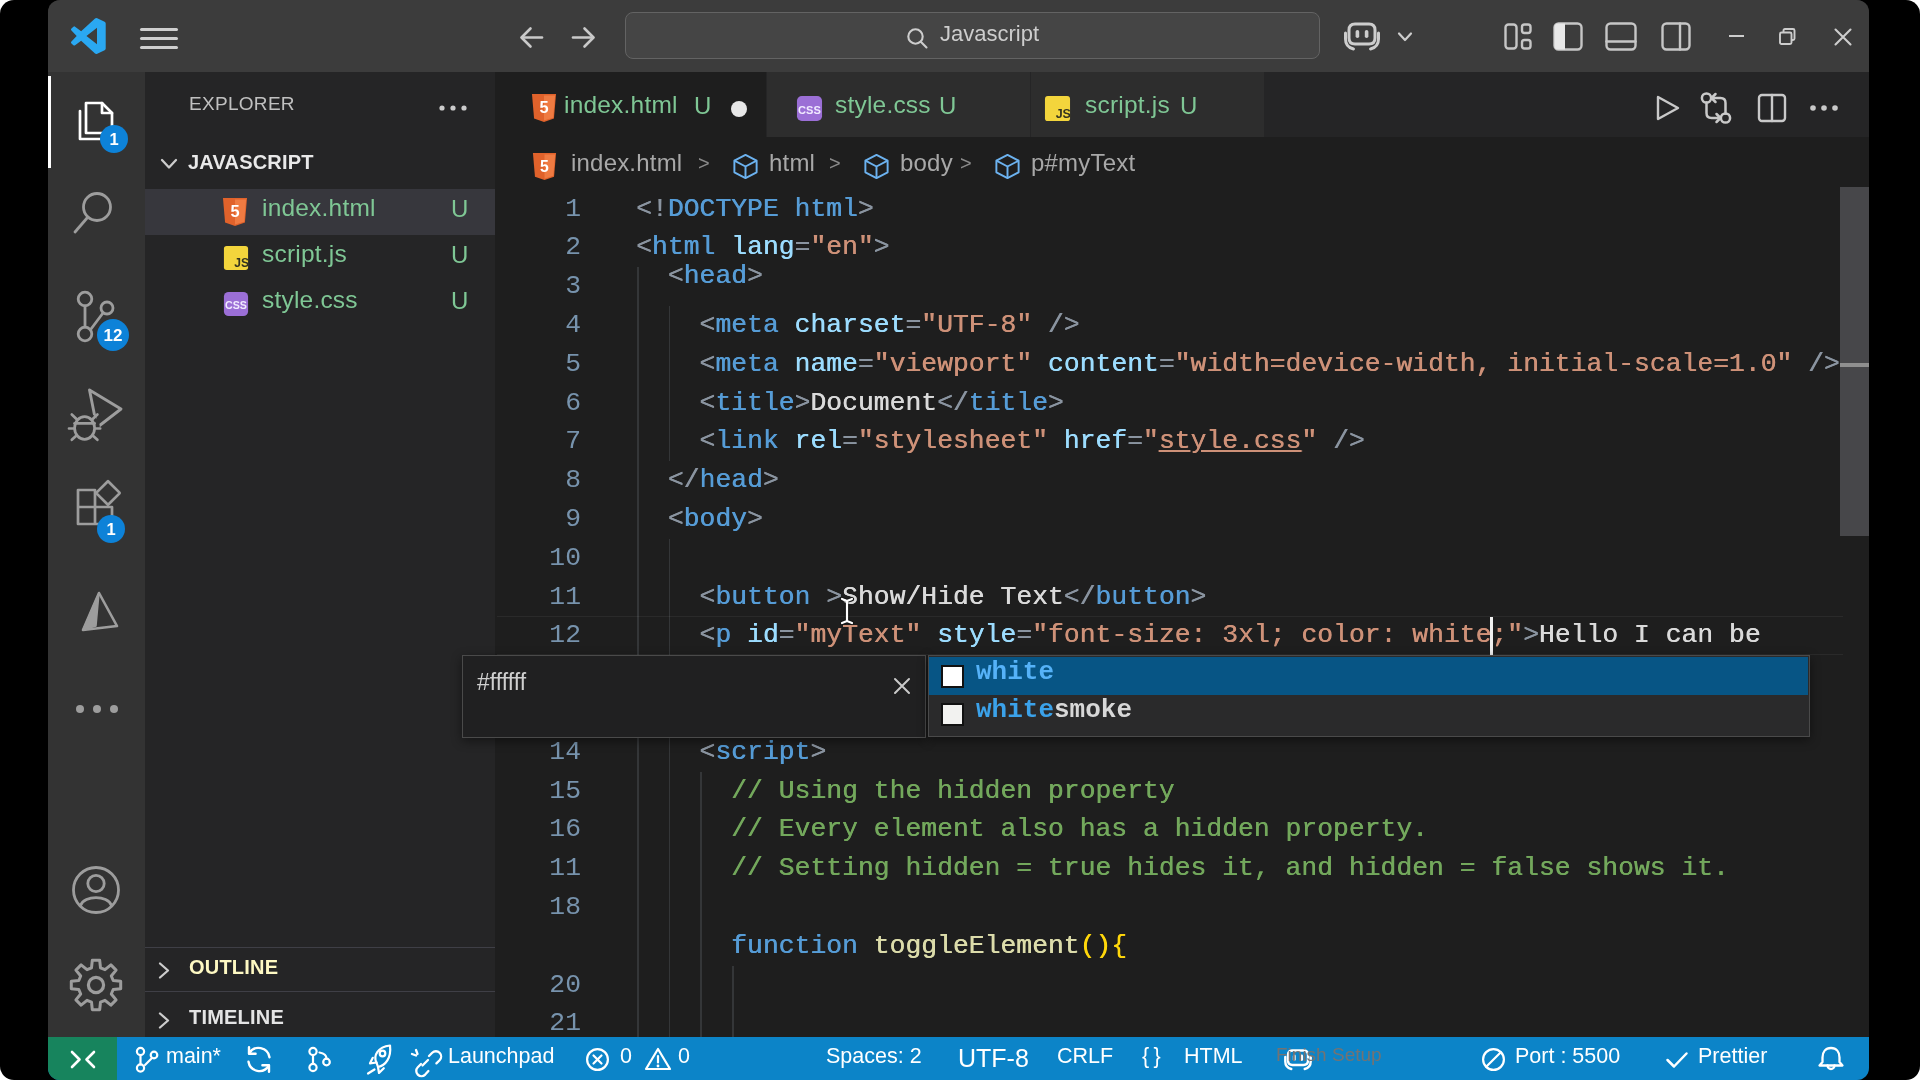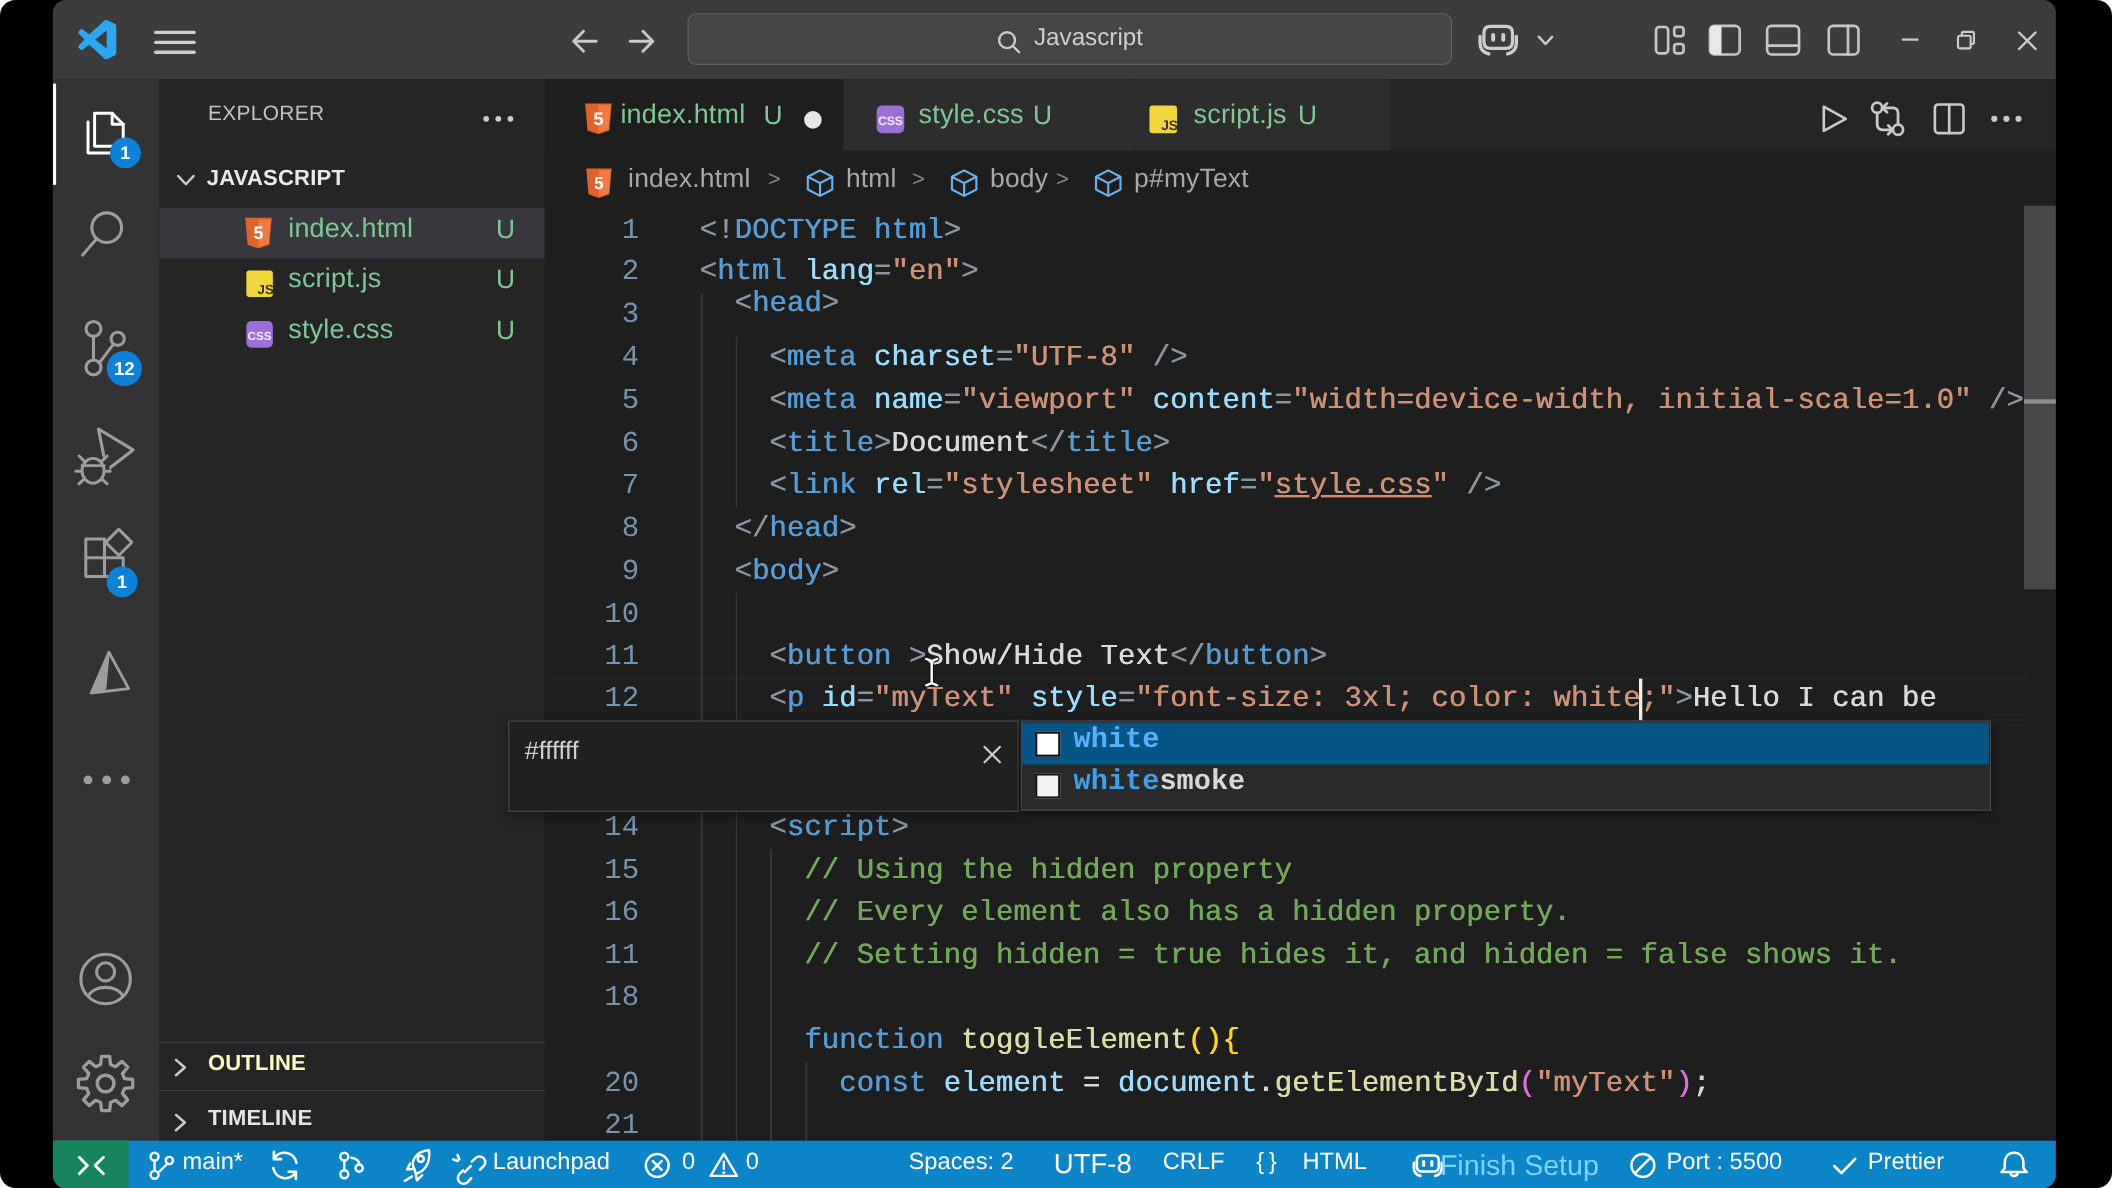--- a/index.html
+++ b/index.html
@@ -326,21 +326,20 @@
     <div class="code-row" style="top:732.8px;">    <span class="cp">&lt;</span><span class="ct">script</span><span class="cp">&gt;</span></div>
     <div class="lnum" style="left:0;top:771.6px;">15</div>
     <div class="code-row" style="top:771.6px;">      <span class="cc">// Using the hidden property</span></div>
     <div class="lnum" style="left:0;top:810.4px;">16</div>
     <div class="code-row" style="top:810.4px;">      <span class="cc">// Every element also has a hidden property.</span></div>
     <div class="lnum" style="left:0;top:849.2px;">11</div>
     <div class="code-row" style="top:849.2px;">      <span class="cc">// Setting hidden = true hides it, and hidden = false shows it.</span></div>
     <div class="lnum" style="left:0;top:888.0px;padding-left:17px;">18</div>
     <div class="code-row" style="top:926.8px;">      <span class="ct">function</span> <span class="cf">toggleElement</span><span class="cg">(){</span></div>
     <div class="lnum" style="left:0;top:965.6px;">20</div>
-    <div class="code-row" style="top:965.6px;">        <span class="ct">const</span> <span class="ca">element</span><span class="cw"> = </span><span class="ca">document</span><span class="cw">.</span><span class="cf">getElementById</span><span class="co">(</span><span class="cs">"myText"</span><span class="co">)</span><span class="cw">;</span></div>
     <div class="lnum" style="left:0;top:1004.4px;">21</div>
     <div class="code-row" style="top:1039px;">        <span class="ca">element</span><span class="cw">.</span><span class="ca">hidden</span><span class="cw"> = !</span><span class="ca">element</span><span class="cw">.</span><span class="ca">hidden</span><span class="cw">;</span></div>
     <div class="abs" style="left:449px;top:616.4px;width:1346px;height:38.8px;border-top:1.5px solid rgba(255,255,255,0.055);border-bottom:1.5px solid rgba(255,255,255,0.055);"></div>
     <div class="abs" style="left:1442px;top:617px;width:3px;height:38px;background:#f0f0f0;"></div>
     <svg style="left:790px;top:596px;" width="18" height="30" viewBox="0 0 18 30">
       <g stroke="#000" stroke-width="4.5" fill="none" stroke-linecap="round" stroke-linejoin="round" opacity="0.35">
         <path d="M4 3 q5 2 5 2 q0 0 5-2 M4 27 q5-2 5-2 q0 0 5 2 M9 5 V25"></path>
       </g>
       <g stroke="#fff" stroke-width="2.2" fill="none" stroke-linecap="round" stroke-linejoin="round">
         <path d="M4 3 q5 2 5 2 q0 0 5-2 M4 27 q5-2 5-2 q0 0 5 2 M9 5 V25"></path>
@@ -434,21 +433,21 @@
     <div class="t" style="left:1094px;top:1043.52px;font-size:21.5px;color:#ffffff;font-weight:normal;">{ }</div>
     <div class="t" style="left:1136px;top:1043.52px;font-size:21.5px;color:#ffffff;font-weight:normal;">HTML</div>
     <svg style="left:1234px;top:1046px;" width="32" height="28" viewBox="0 0 32 28">
       <g stroke="#ffffff" stroke-width="2.4" fill="none" stroke-linecap="round" stroke-linejoin="round">
 <path d="M6 9 q0-4.5 4.5-4.5 h11 q4.5 0 4.5 4.5 v5.5 q0 4.5-4.5 4.5 h-11 q-4.5 0-4.5-4.5 z"></path>
 <path d="M3.3 11 v4.5 q0 6 6 7.5 M28.7 11 v4.5 q0 6-6 7.5"></path>
       </g>
 <rect x="10.8" y="8.5" width="2.9" height="6.5" rx="1.4" fill="#ffffff"></rect>
 <rect x="18.2" y="8.5" width="2.9" height="6.5" rx="1.4" fill="#ffffff"></rect>
     </svg>
-    <div class="t" style="left:1261px;top:1043.52px;font-size:26px;color:#7dd3fc;font-weight:normal;">Finish Setup</div>
+    <div class="t" style="left:1228px;top:1043.52px;font-size:19px;color:#737373;font-weight:normal;">Finish Setup</div>
     <svg style="left:1433px;top:1047px;" width="25" height="25" viewBox="0 0 25 25">
       <g stroke="#ffffff" stroke-width="2.2" fill="none" stroke-linecap="round" stroke-linejoin="round">
         <circle cx="12.5" cy="12.5" r="10.4"></circle>
         <path d="M5.2 19.8 19.8 5.2"></path>
       </g>
     </svg>
     <div class="t" style="left:1467px;top:1043.52px;font-size:21.5px;color:#ffffff;font-weight:normal;">Port : 5500</div>
     <svg style="left:1617px;top:1049px;" width="24" height="22" viewBox="0 0 24 22">
       <path d="M2.5 11 9 17.5 21.5 4.5" stroke="#ffffff" stroke-width="2.5" fill="none" stroke-linecap="round" stroke-linejoin="round"></path>
     </svg>

